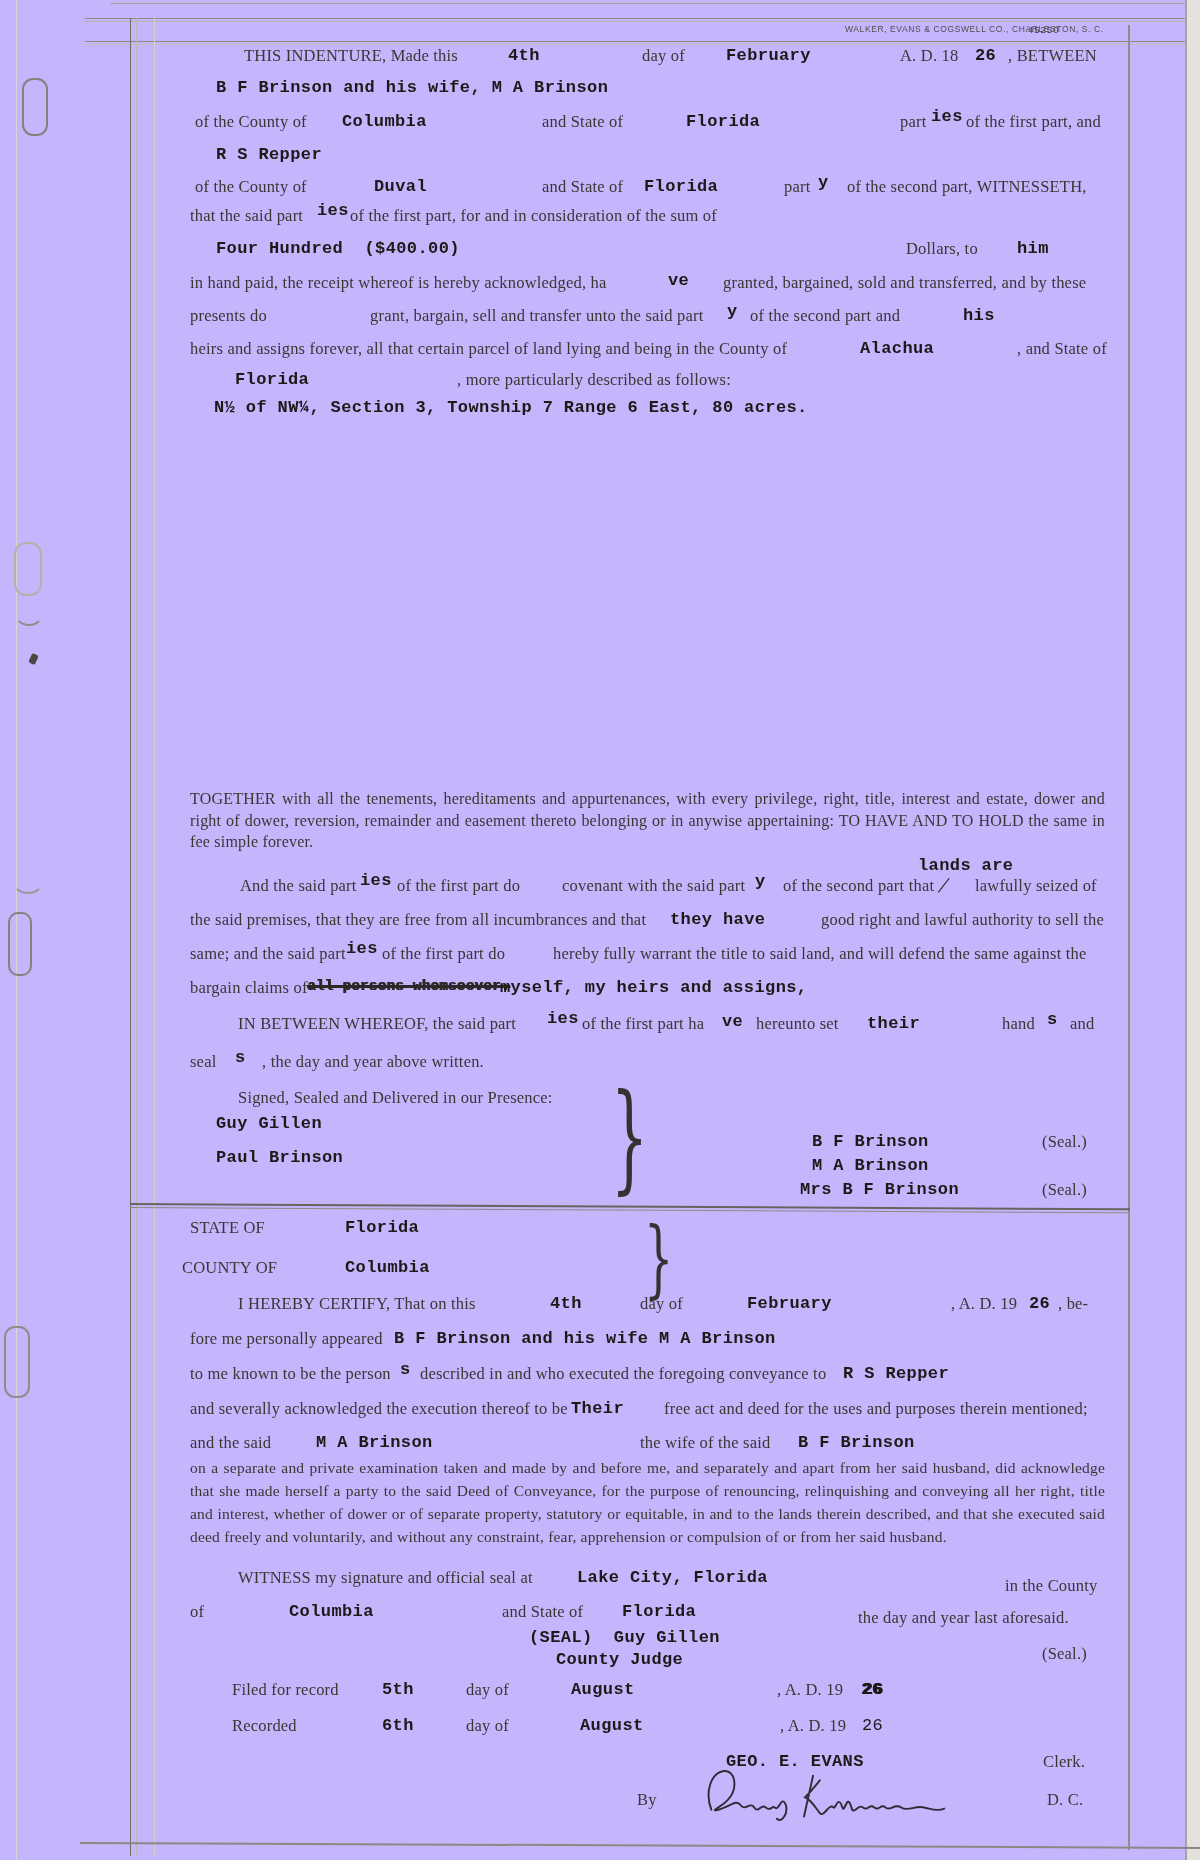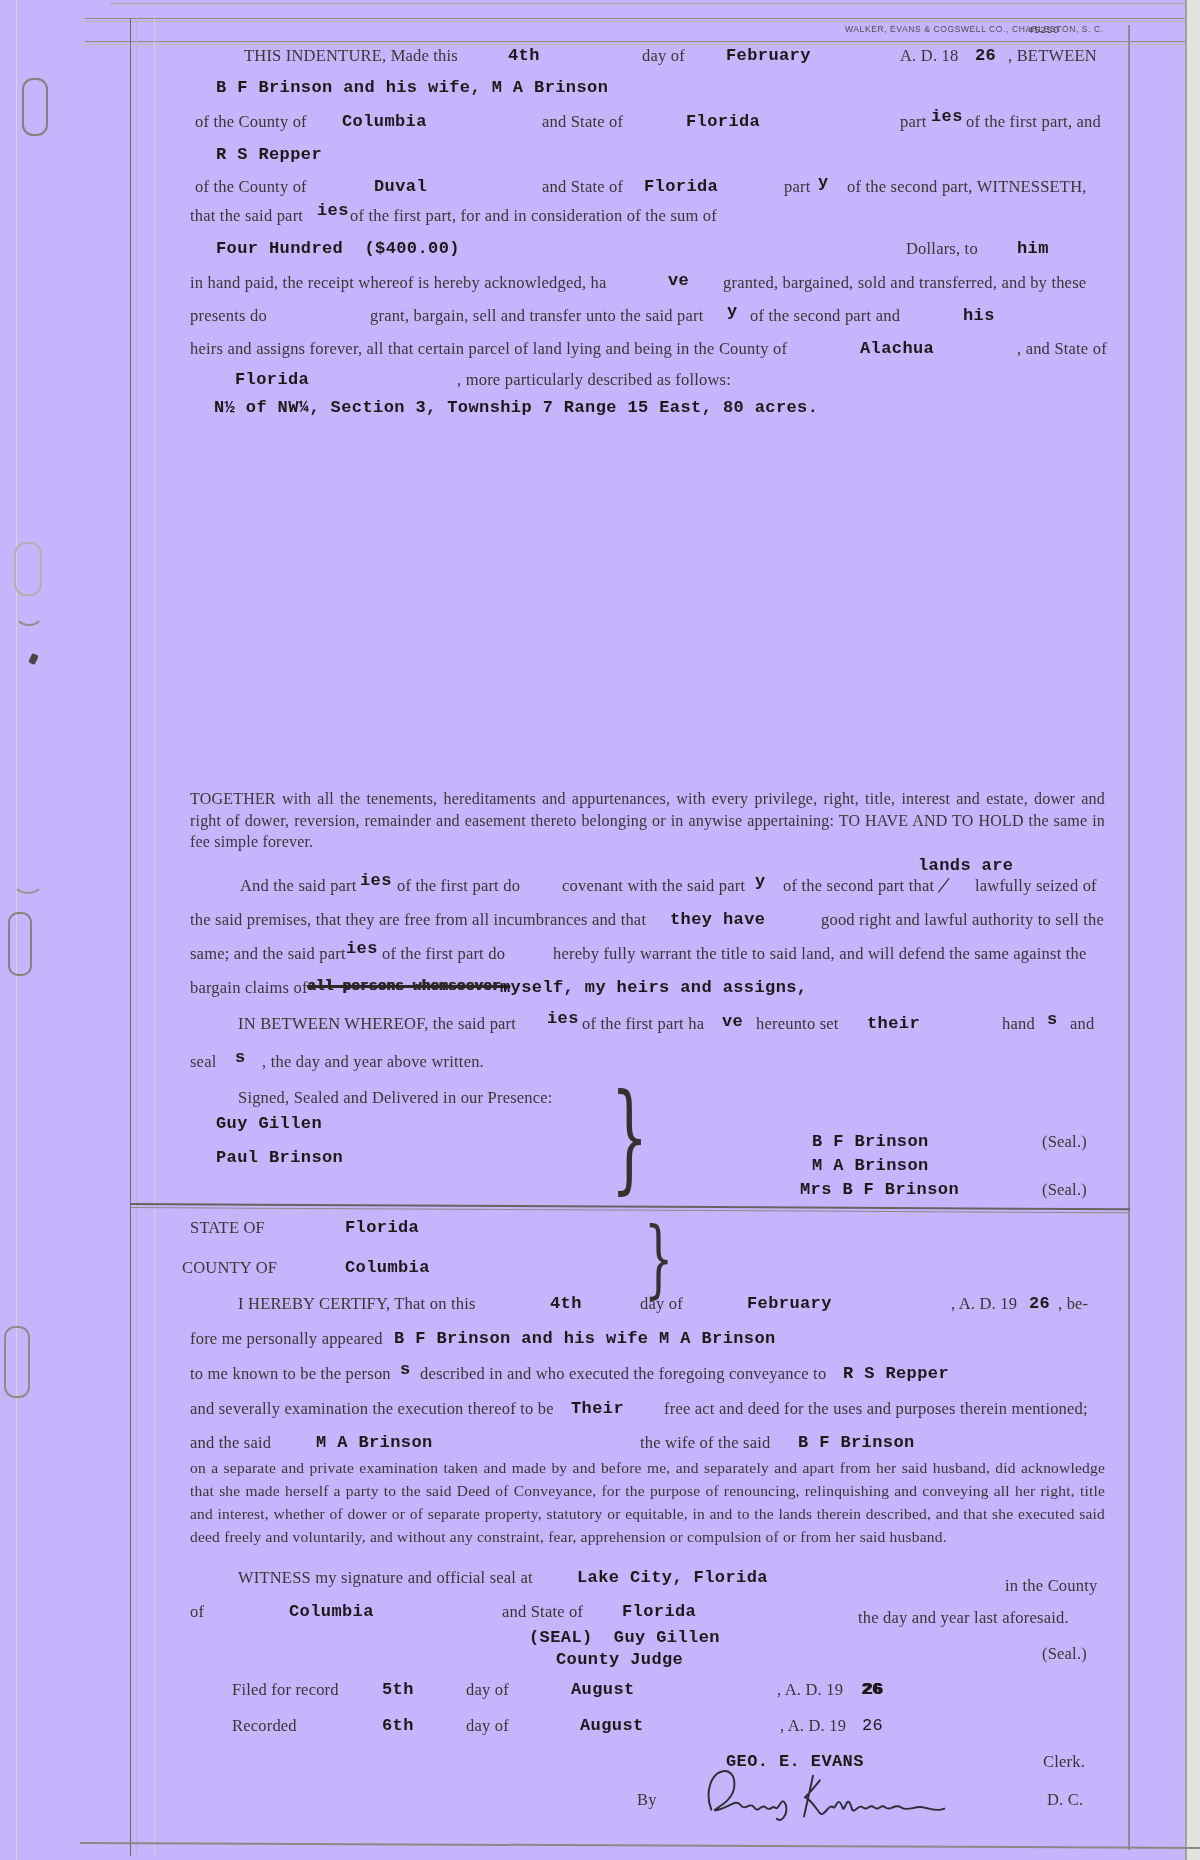--- a/index.html
+++ b/index.html
@@ -125,21 +125,21 @@
     <span class="tw" style="left:860px">Alachua</span>
     <span class="pr" style="left:1017px">, and State of</span>
   </div>
 
   <div class="row" style="top:370px">
     <span class="tw" style="left:235px">Florida</span>
     <span class="pr" style="left:457px">, more particularly described as follows:</span>
   </div>
 
   <div class="row" style="top:398px">
-    <span class="tw" style="left:214px">N½ of NW¼, Section 3, Township 7 Range 15 East, 80 acres.</span>
+    <span class="tw" style="left:214px">N½ of NW¼, Section 3, Township 7 Range 6 East, 80 acres.</span>
   </div>
 
   <div class="para" style="left:190px;top:788px;width:915px;font-size:16px;line-height:21.5px;letter-spacing:.2px;">TOGETHER with all the tenements, hereditaments and appurtenances, with every privilege, right, title, interest and estate, dower and right of dower, reversion, remainder and easement thereto belonging or in anywise appertaining:  TO HAVE AND TO HOLD the same in fee simple forever.</div>
 
   <div class="row" style="top:876px">
     <span class="pr" style="left:240px">And the said part</span>
     <span class="tw" style="left:360px;top:-5px">ies</span>
     <span class="pr" style="left:397px">of the first part do</span>
     <span class="pr" style="left:562px">covenant with the said part</span>
     <span class="tw" style="left:755px;top:-4px">y</span>
@@ -240,21 +240,21 @@
   </div>
 
   <div class="row" style="top:1364px">
     <span class="pr" style="left:190px">to me known to be the person</span>
     <span class="tw" style="left:400px;top:-4px">s</span>
     <span class="pr" style="left:420px">described in and who executed the foregoing conveyance to</span>
     <span class="tw" style="left:843px">R S Repper</span>
   </div>
 
   <div class="row" style="top:1399px">
-    <span class="pr" style="left:190px">and severally examination the execution thereof to be</span>
+    <span class="pr" style="left:190px">and severally acknowledged the execution thereof to be</span>
     <span class="tw" style="left:571px">Their</span>
     <span class="pr" style="left:664px">free act and deed for the uses and purposes therein mentioned;</span>
   </div>
 
   <div class="row" style="top:1433px">
     <span class="pr" style="left:190px">and the said</span>
     <span class="tw" style="left:316px">M A Brinson</span>
     <span class="pr" style="left:640px">the wife of the said</span>
     <span class="tw" style="left:798px">B F Brinson</span>
   </div>

